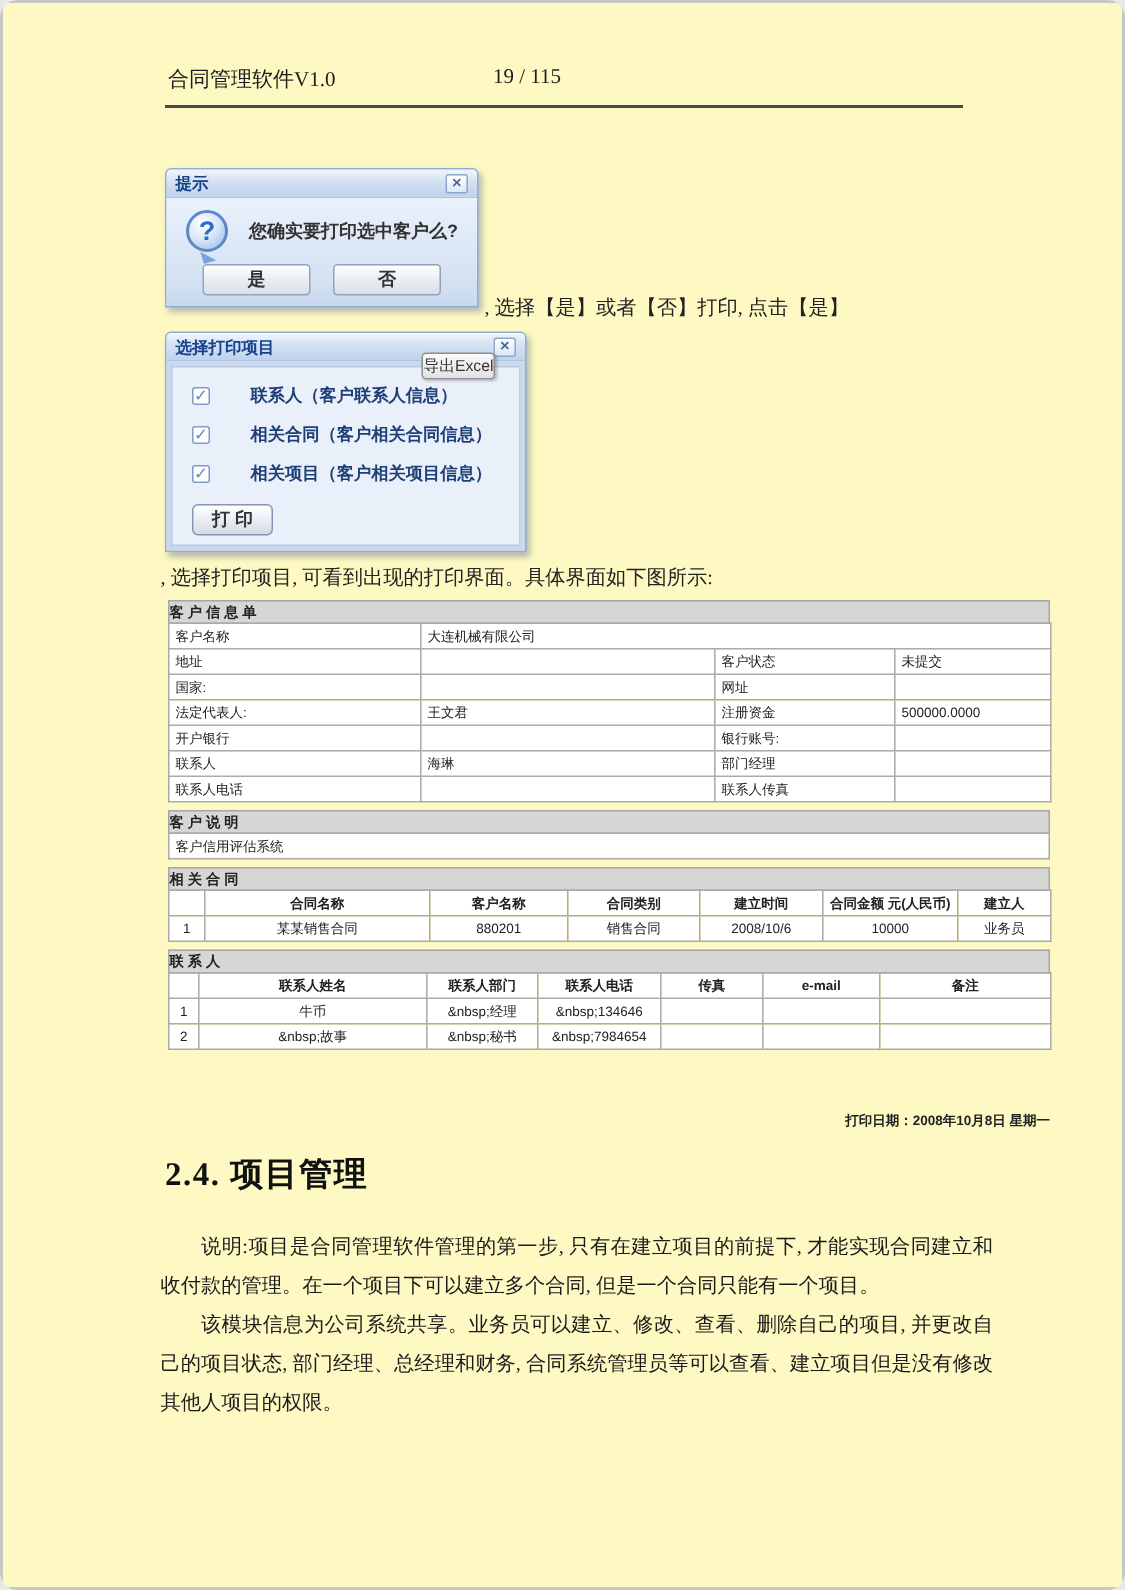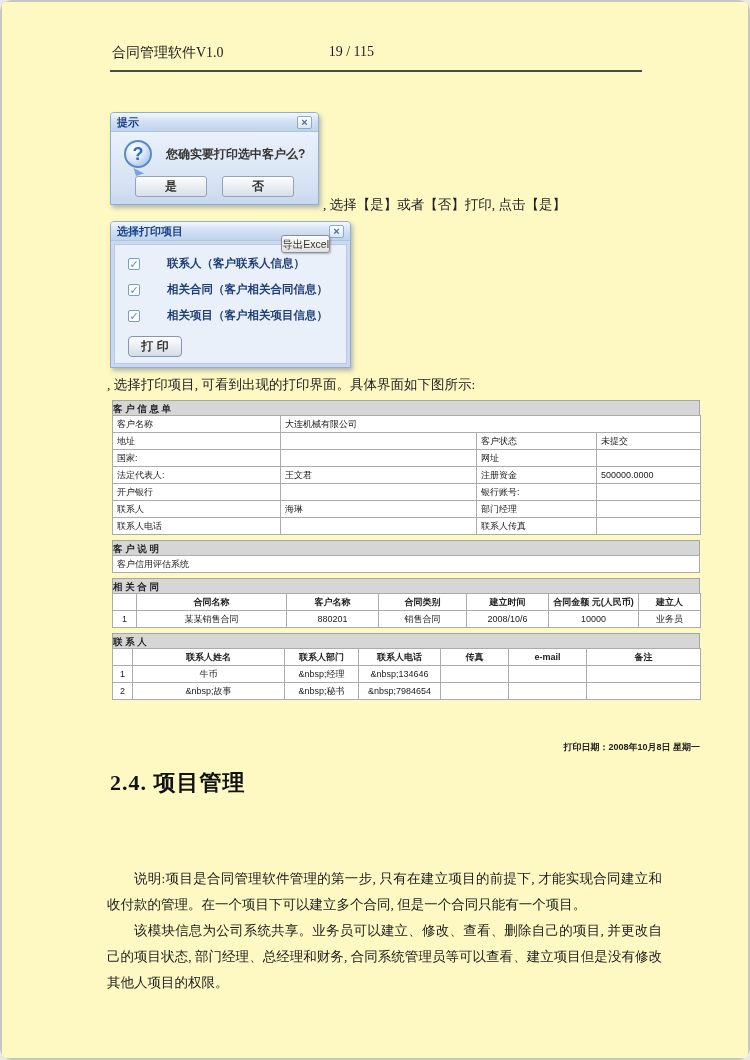--- a/index.html
+++ b/index.html
@@ -72,21 +72,21 @@
   .report .gap { height:5px; }
   .t-center td { text-align:center; padding:1px 2px; }
   .cols td { font-weight:bold; }
   .print-date { position:absolute; right:50px; top:741px; font-size:9px; font-weight:bold; color:#222; }
 
   
   .sec-heading { position:absolute; left:110px; top:768px; font-family:"Liberation Serif","DejaVu Serif",serif;
                  font-size:22px; font-weight:bold; letter-spacing:1px; color:#111; }
   .paras { position:absolute; left:107px; top:818px; width:555px;
            font-family:"Liberation Serif","DejaVu Serif",serif; font-size:13.5px; line-height:1.93;
-           text-align:justify; color:#1a1a1a;margin-top:48px; }
+           text-align:justify; color:#1a1a1a; }
   .paras p { text-indent:2em; }
 </style>
 </head>
 <body>
 
 <div class="page">
   <div class="frame"></div>
 
   <div class="doc-header">
     <span class="ht">合同管理软件V1.0</span>

